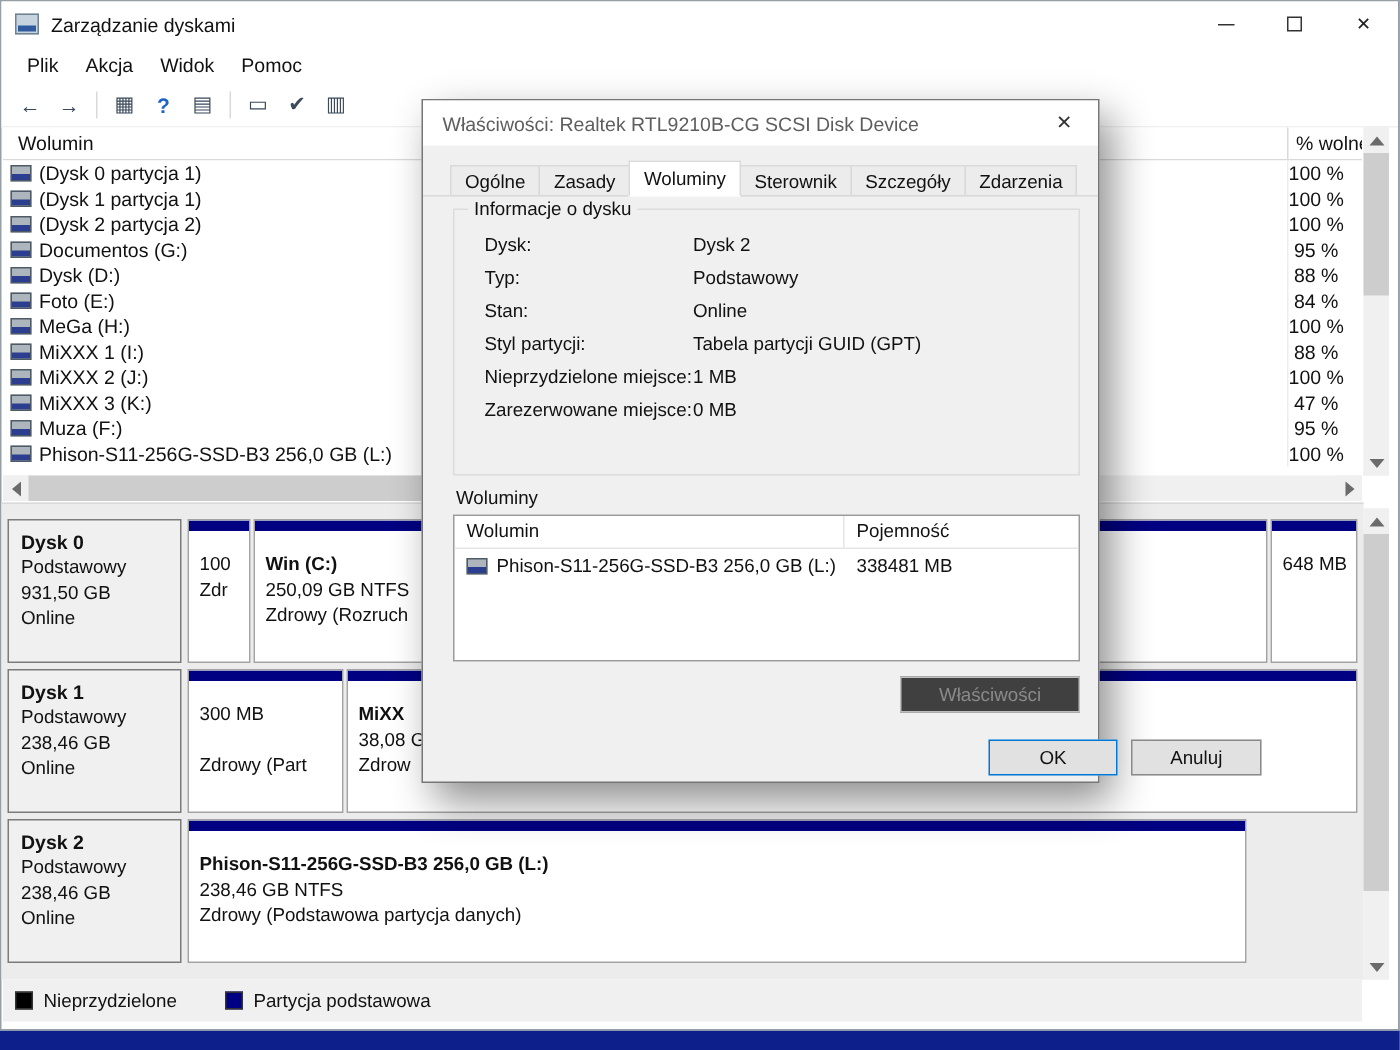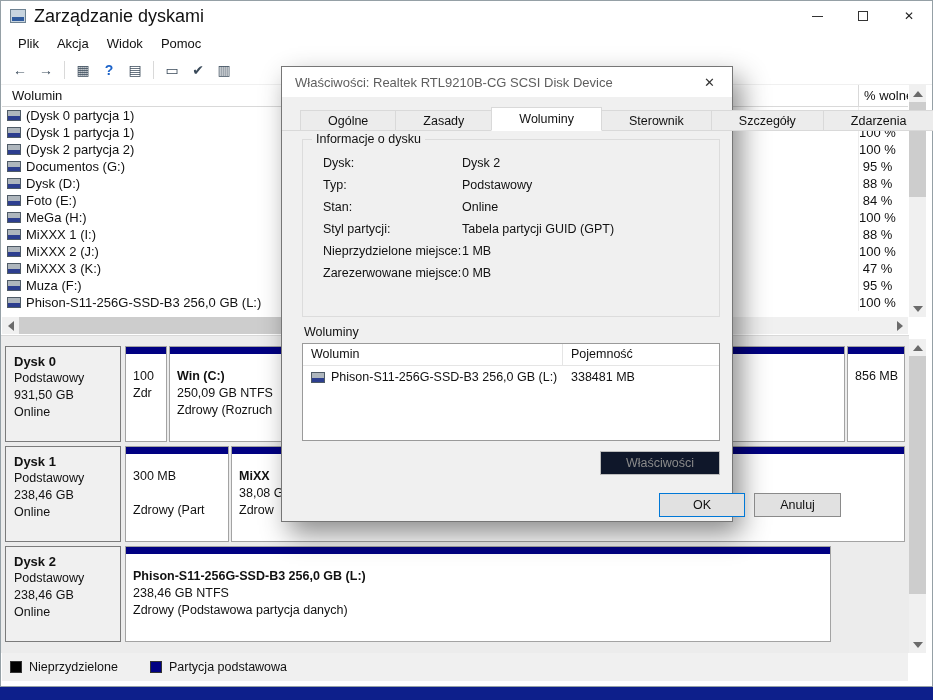--- a/index.html
+++ b/index.html
@@ -4,21 +4,21 @@
 <style>
   *{box-sizing:border-box;margin:0;padding:0}
   html,body{width:933px;height:700px;overflow:hidden;background:#0d1f8b;
     font-family:"Liberation Sans","DejaVu Sans",sans-serif;color:#111}
   .window{position:absolute;left:0;top:0;width:933px;height:687px;background:#fff;border:1px solid #95a0a6}
 
   
   .titlebar{position:absolute;left:0;top:0;right:0;height:30px;background:#fff;display:flex;align-items:center}
   .app-icon{width:16px;height:14px;margin-left:9px;position:relative;background:#c7d4df;border:1px solid #6e8292}
   .app-icon::after{content:"";position:absolute;left:1px;right:1px;bottom:1px;height:4px;background:#2f5b9e}
-  .title-text{margin-left:8px;font-size:18px}
+  .title-text{margin-left:8px;font-size:13px}
   .win-controls{margin-left:auto;display:flex;height:30px}
   .win-btn{width:46px;height:30px;display:flex;align-items:center;justify-content:center;color:#222}
   .min-glyph{width:11px;height:1px;background:#333}
   .max-glyph{width:10px;height:10px;border:1px solid #333}
   .close-glyph{font-size:12px}
 
   
   .menubar{position:absolute;top:30px;left:0;right:0;height:24px;display:flex;align-items:center;padding-left:8px;font-size:13px;background:#fff}
   .menu-item{padding:3px 9px;cursor:default}
   .toolbar{position:absolute;top:54px;left:0;right:0;height:30px;display:flex;align-items:center;padding-left:6px;background:#fff;border-bottom:1px solid #f0f0f0}
@@ -68,38 +68,38 @@
   .leg-item+.leg-item{margin-left:32px}
   .leg-swatch{width:12px;height:12px;margin-right:7px;border:1px solid #333}
 
   
   .dialog{position:absolute;left:281px;top:66px;width:452px;height:456px;background:#f0f0f0;border:1px solid #767676;box-shadow:8px 12px 26px rgba(0,0,0,.45);font-size:12.5px}
   .dlg-title{position:absolute;top:0;left:0;right:0;height:30px;background:#fff;display:flex;align-items:center}
   .dlg-title-text{margin-left:13px;font-size:13px;color:#5e5e5e;white-space:nowrap}
   .dlg-close{margin-left:auto;width:45px;height:30px;display:flex;align-items:center;justify-content:center;color:#333;font-size:13px}
   .tabline{position:absolute;left:0;right:0;top:63px;height:1px;background:#d9d9d9}
   .tabs{position:absolute;left:18px;top:40px;height:24px;display:flex;align-items:flex-end;z-index:2}
-  .tab{height:21px;line-height:20px;padding:0 27px;background:#ececec;border:1px solid #d9d9d9;margin-right:-1px;white-space:nowrap}
+  .tab{height:21px;line-height:20px;padding:0 9px;background:#ececec;border:1px solid #d9d9d9;margin-right:-1px;white-space:nowrap}
   .tab.active{height:24px;line-height:23px;background:#fff;border-bottom:1px solid #fff;position:relative;z-index:3}
   .groupbox{position:absolute;left:20px;top:72px;width:418px;height:178px;border:1px solid #dcdcdc}
   .groupbox-label{position:absolute;top:-8px;left:9px;background:#f0f0f0;padding:0 4px}
   .gb-content{padding:16px 0 0 20px}
   .info-row{display:flex;margin-bottom:7px;line-height:15px}
   .info-label{width:139px;flex:none}
   .vol-label{position:absolute;left:22px;top:258px}
   .vol-table{position:absolute;left:20px;top:276px;width:418px;height:98px;background:#fff;border:1px solid #9a9a9a}
   .vt-header{height:22px;border-bottom:1px solid #e5e5e5;display:flex}
   .vt-col1{width:260px;border-right:1px solid #e5e5e5;padding:3px 0 0 8px}
   .vt-col2{padding:3px 0 0 8px}
   .vt-row{position:relative;height:24px}
   .vt-icon{left:8px;top:6px}
   .vt-cell1{position:absolute;left:28px;top:4px;width:228px;white-space:nowrap;overflow:hidden}
   .vt-cell2{position:absolute;left:268px;top:4px}
   .btn{text-align:center;line-height:22px;height:24px}
-  .btn-props{position:absolute;left:318px;top:384px;width:120px;background:#0f172a;border:1px solid #bdbdbd;color:#8a8a8a}
+  .btn-props{position:absolute;left:318px;top:384px;width:120px;background:#404040;border:1px solid #bdbdbd;color:#8a8a8a}
   .btn-ok{position:absolute;left:377px;top:426px;width:86px;background:#e1e1e1;border:1px solid #0078d7}
   .btn-cancel{position:absolute;left:472px;top:426px;width:87px;background:#e1e1e1;border:1px solid #8a8a8a}
 </style>
 </head>
 <body>
 
 <div class="window">
 
   <div class="titlebar">
     <span class="app-icon"></span>
@@ -245,21 +245,21 @@
         <div class="part-strip" style="background: rgb(0, 0, 130);"></div>
         <div class="part-body">
           <div class="part-line b">Win (C:)</div>
           <div class="part-line">250,09 GB NTFS</div>
           <div class="part-line">Zdrowy (Rozruch</div>
         </div>
       </div>
       <div class="partition" style="left:846px;width:58px">
         <div class="part-strip" style="background: rgb(0, 0, 130);"></div>
         <div class="part-body">
-          <div class="part-line">856 MB</div>
+          <div class="part-line">648 MB</div>
         </div>
       </div>
     </div>
 
     <div class="disk-row" style="top:110px">
       <div class="disk-panel">
         <div class="dp-name">Dysk 1</div>
         <div>Podstawowy</div>
         <div>238,46 GB</div>
         <div>Online</div>

